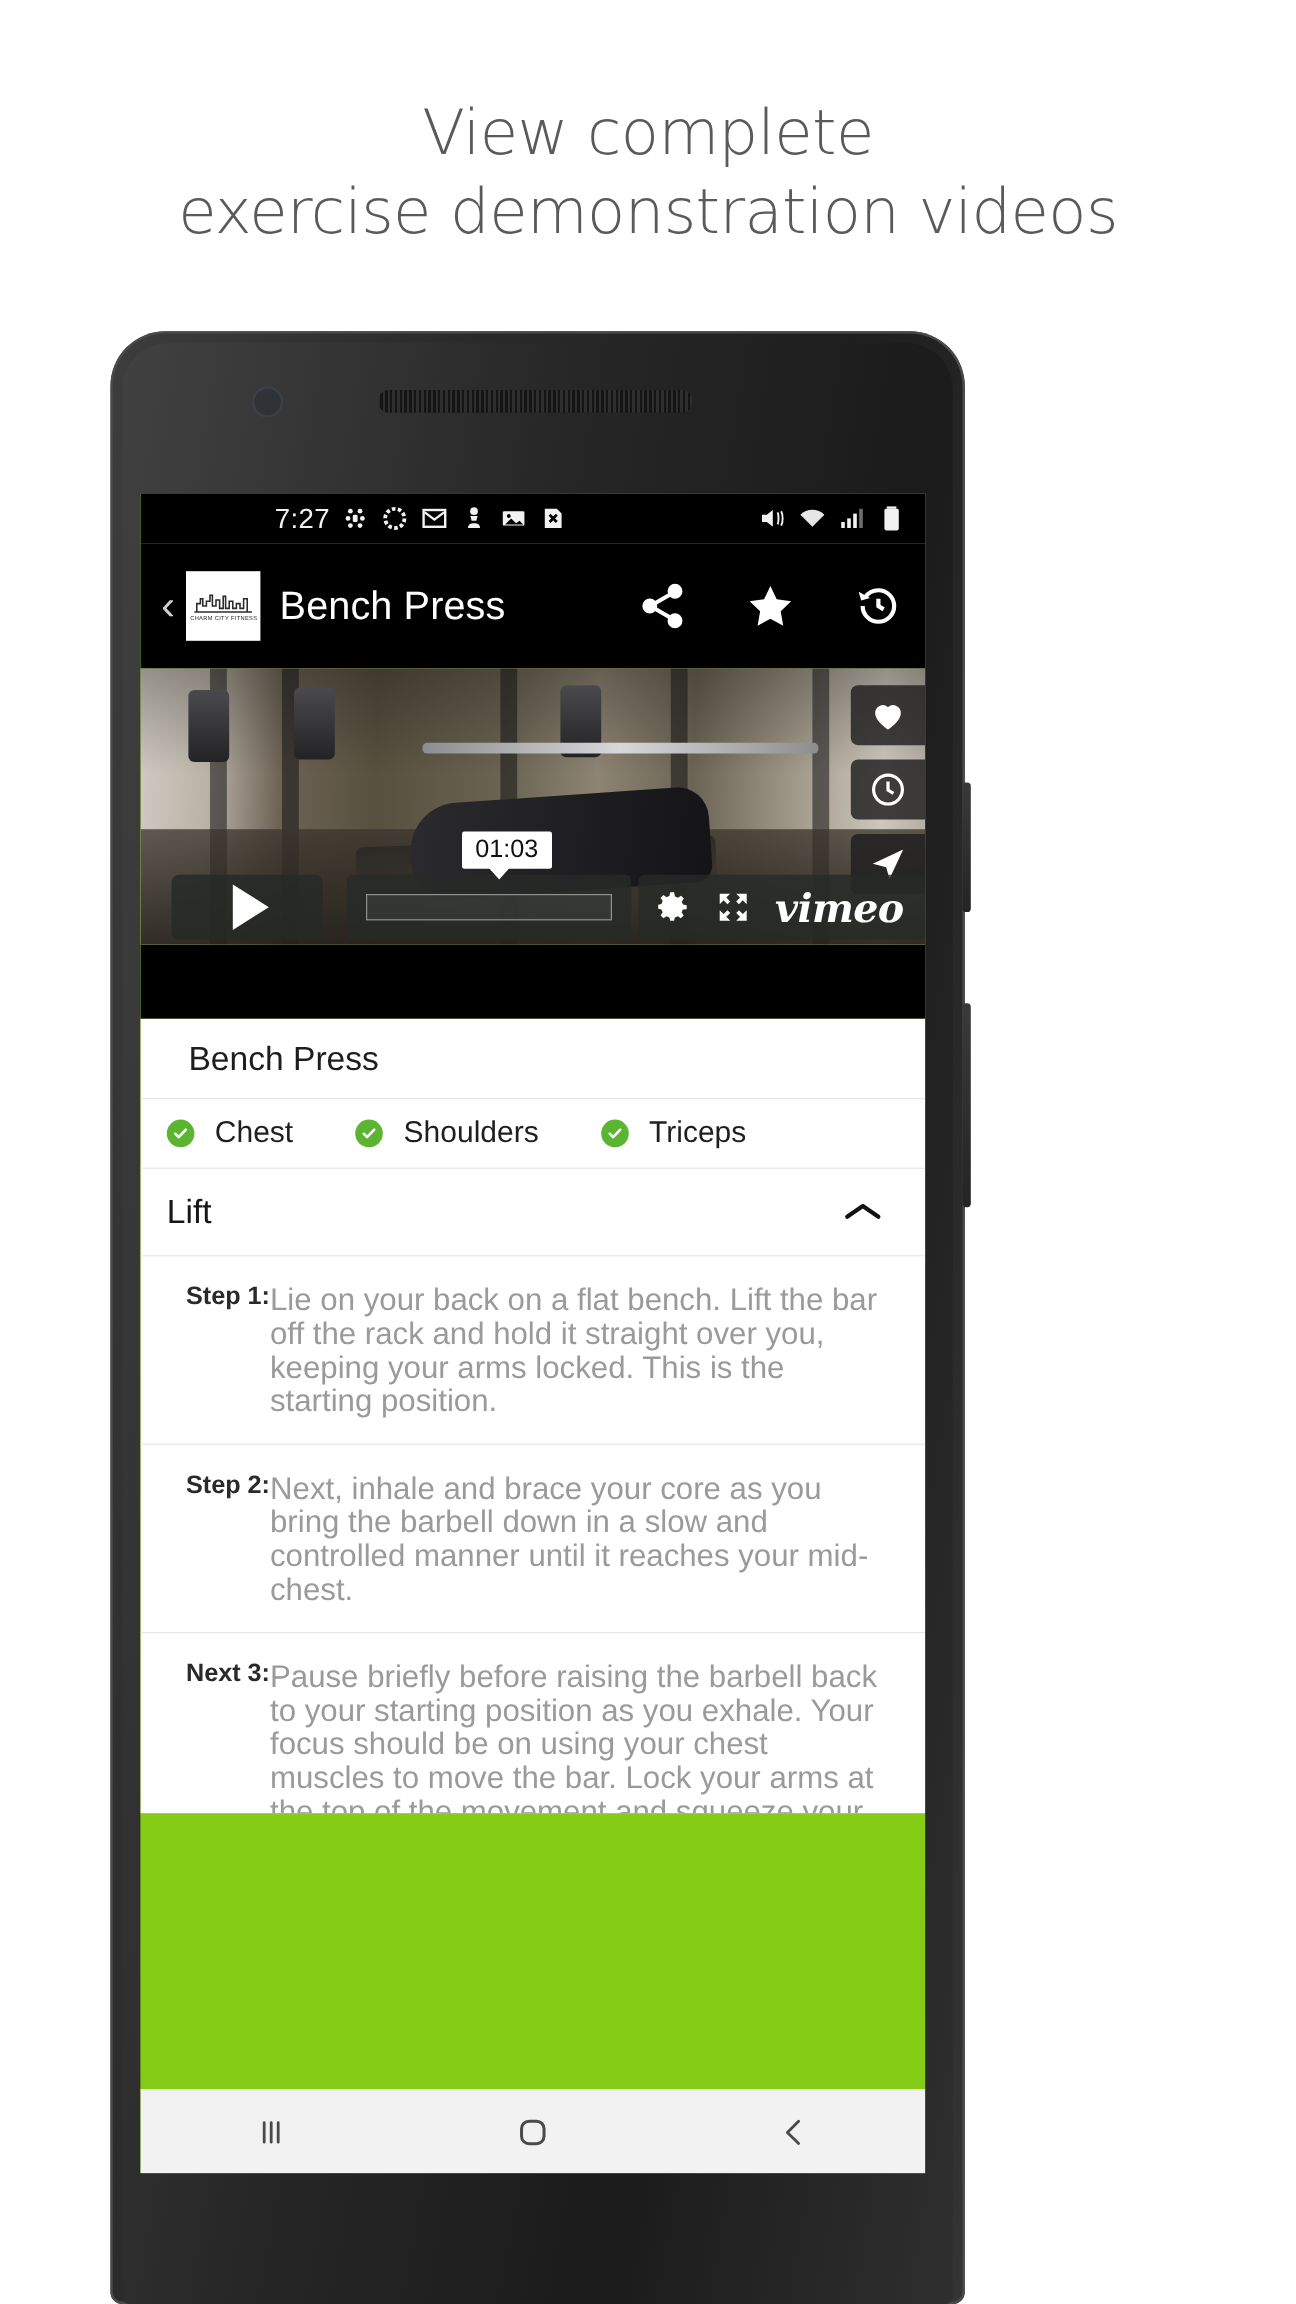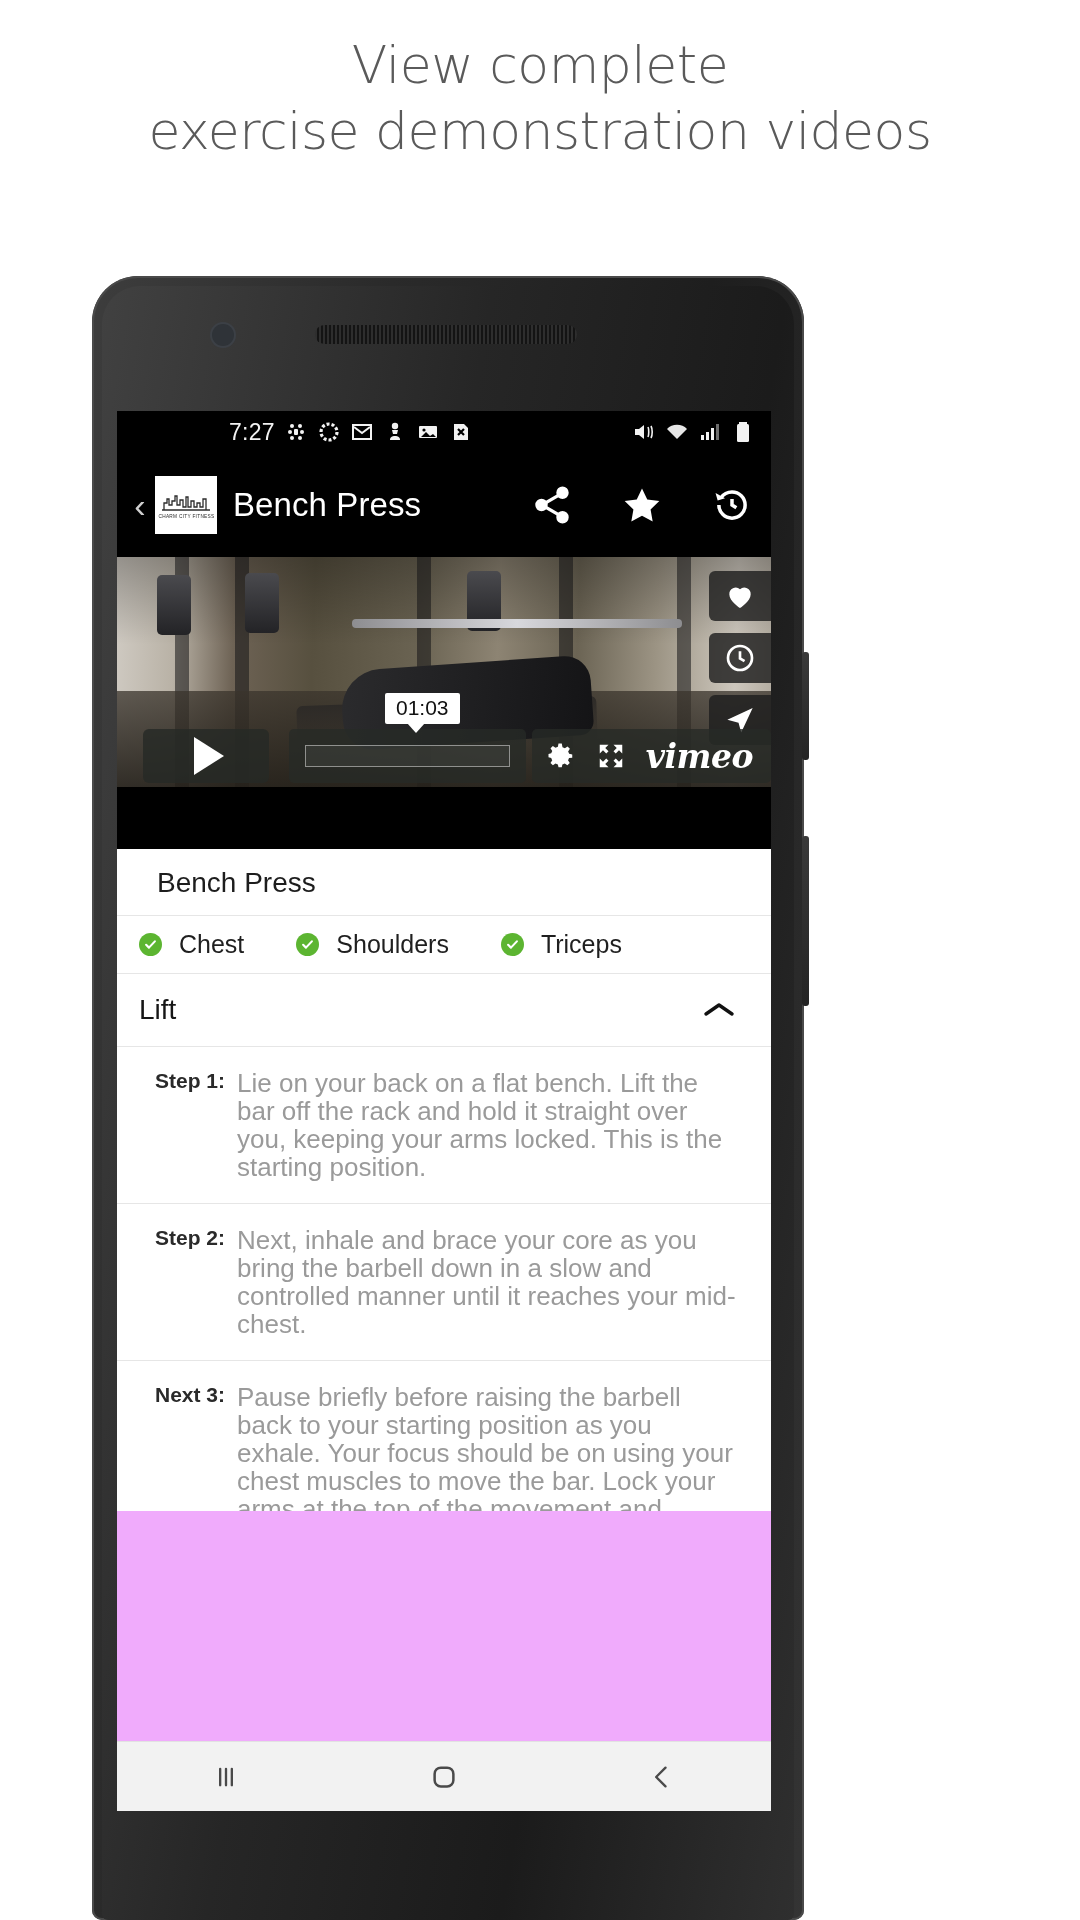--- a/index.html
+++ b/index.html
@@ -6,21 +6,21 @@
   html, body {
     width: 1080px; height: 1920px;
     background: #ffffff;
     font-family: "Liberation Sans", sans-serif;
     overflow: hidden;
   }
 
   
   .promo {
     width: 1080px;
-    padding-top: 36px;
+    padding-top: 82px;
     text-align: center;
   }
   .promo-line {
     font-family: "DejaVu Sans", sans-serif;
     font-weight: 300;
     font-size: 52px;
     line-height: 58px;
     color: #5a5a5a;
     letter-spacing: -0.5px;
   }
@@ -73,21 +73,21 @@
     background: linear-gradient(180deg,#3a3a3a,#242424);
   }
   .btn-side.b1 { top: 376px; height: 108px; }
   .btn-side.b2 { top: 560px; height: 170px; }
 
   
   .screen {
     position: absolute;
     left: 25px; top: 135px;
     width: 654px; height: 1400px;
-    background: #f0abfc;
+    background: #84cc16;
     overflow: hidden;
   }
 
   
   .statusbar {
     height: 42px;
     background: #000;
     display: flex;
     align-items: center;
     padding: 0 16px 0 0;
@@ -307,21 +307,20 @@
   .steps-head {
     display: flex; align-items: center;
     padding: 20px 34px 20px 22px;
   }
   .steps-title { font-size: 28px; color: #161616; }
   .steps-chev { margin-left: auto; width: 36px; height: 22px; color: #111; }
 
   .step-row {
     display: flex;
     padding: 22px 30px 22px 22px;
-    gap: 12px;
   }
   .step-label {
     font-size: 21px; color: #2a2a2a; font-weight: 700;
     width: 86px; flex: 0 0 auto; text-align: right;
     white-space: nowrap;
   }
   .step-text {
     font-size: 26px; color: #9a9a9a; line-height: 28px;
   }
   .step-row.clipped { max-height: 150px; overflow: hidden; }

